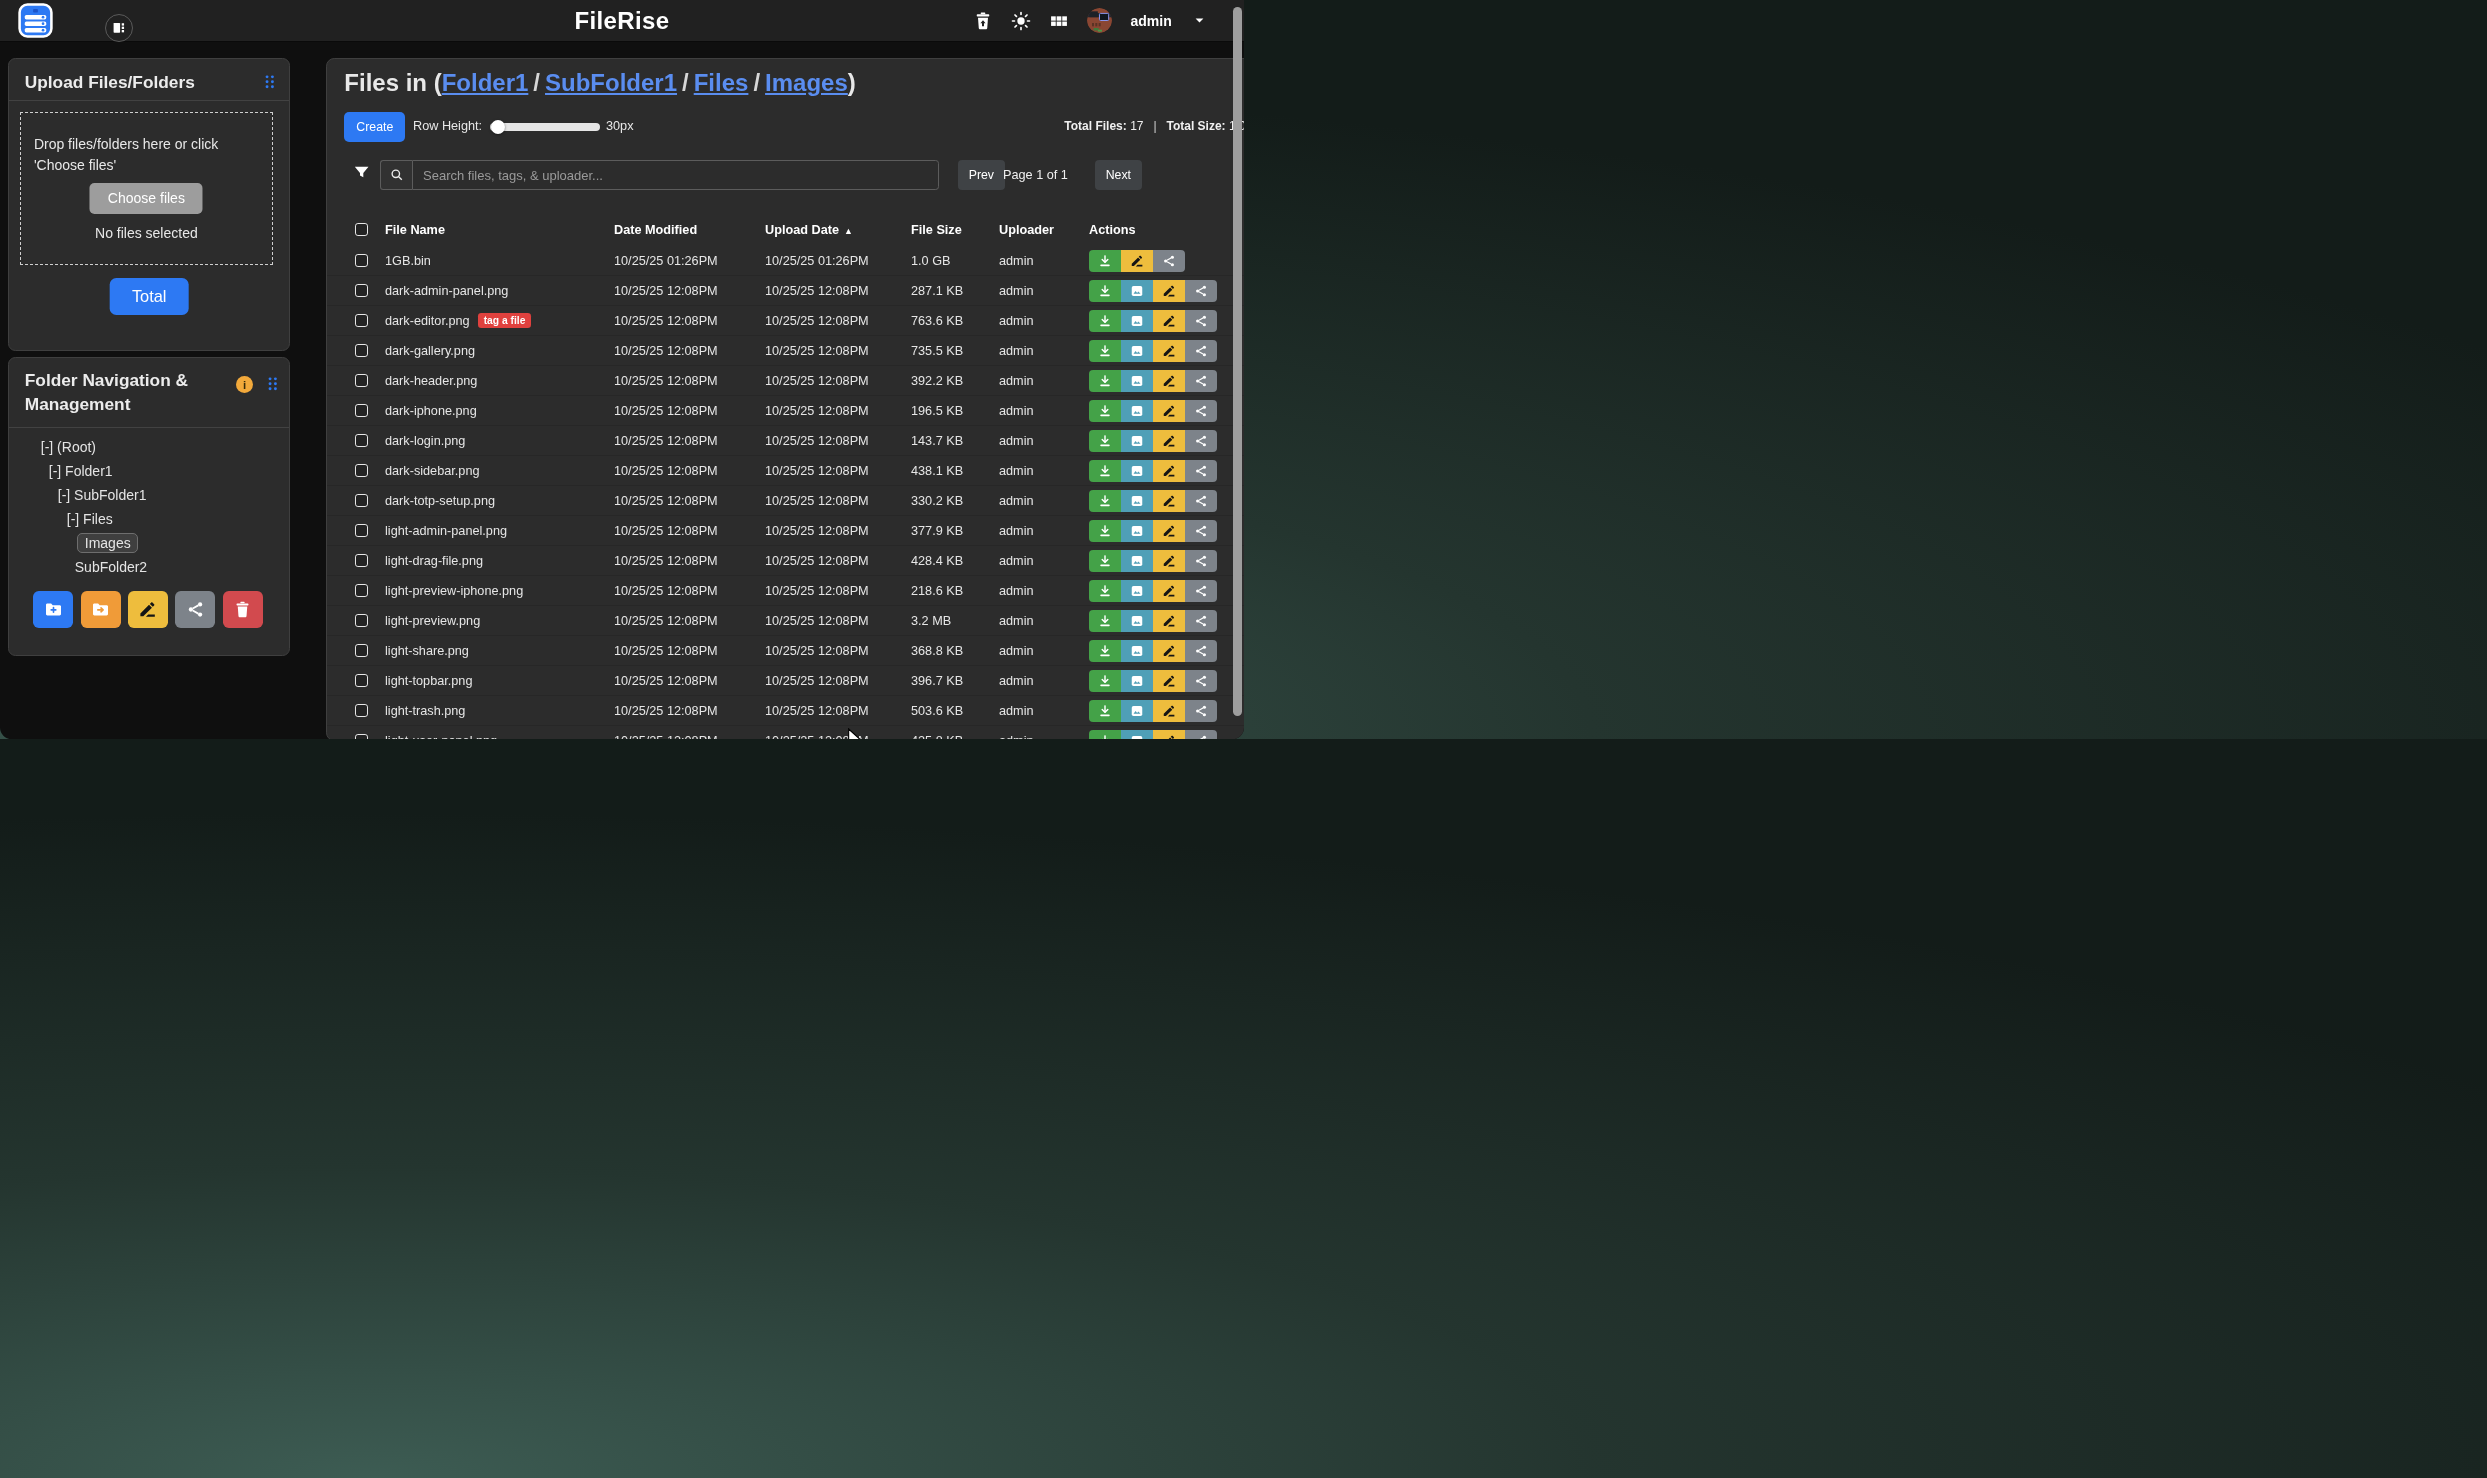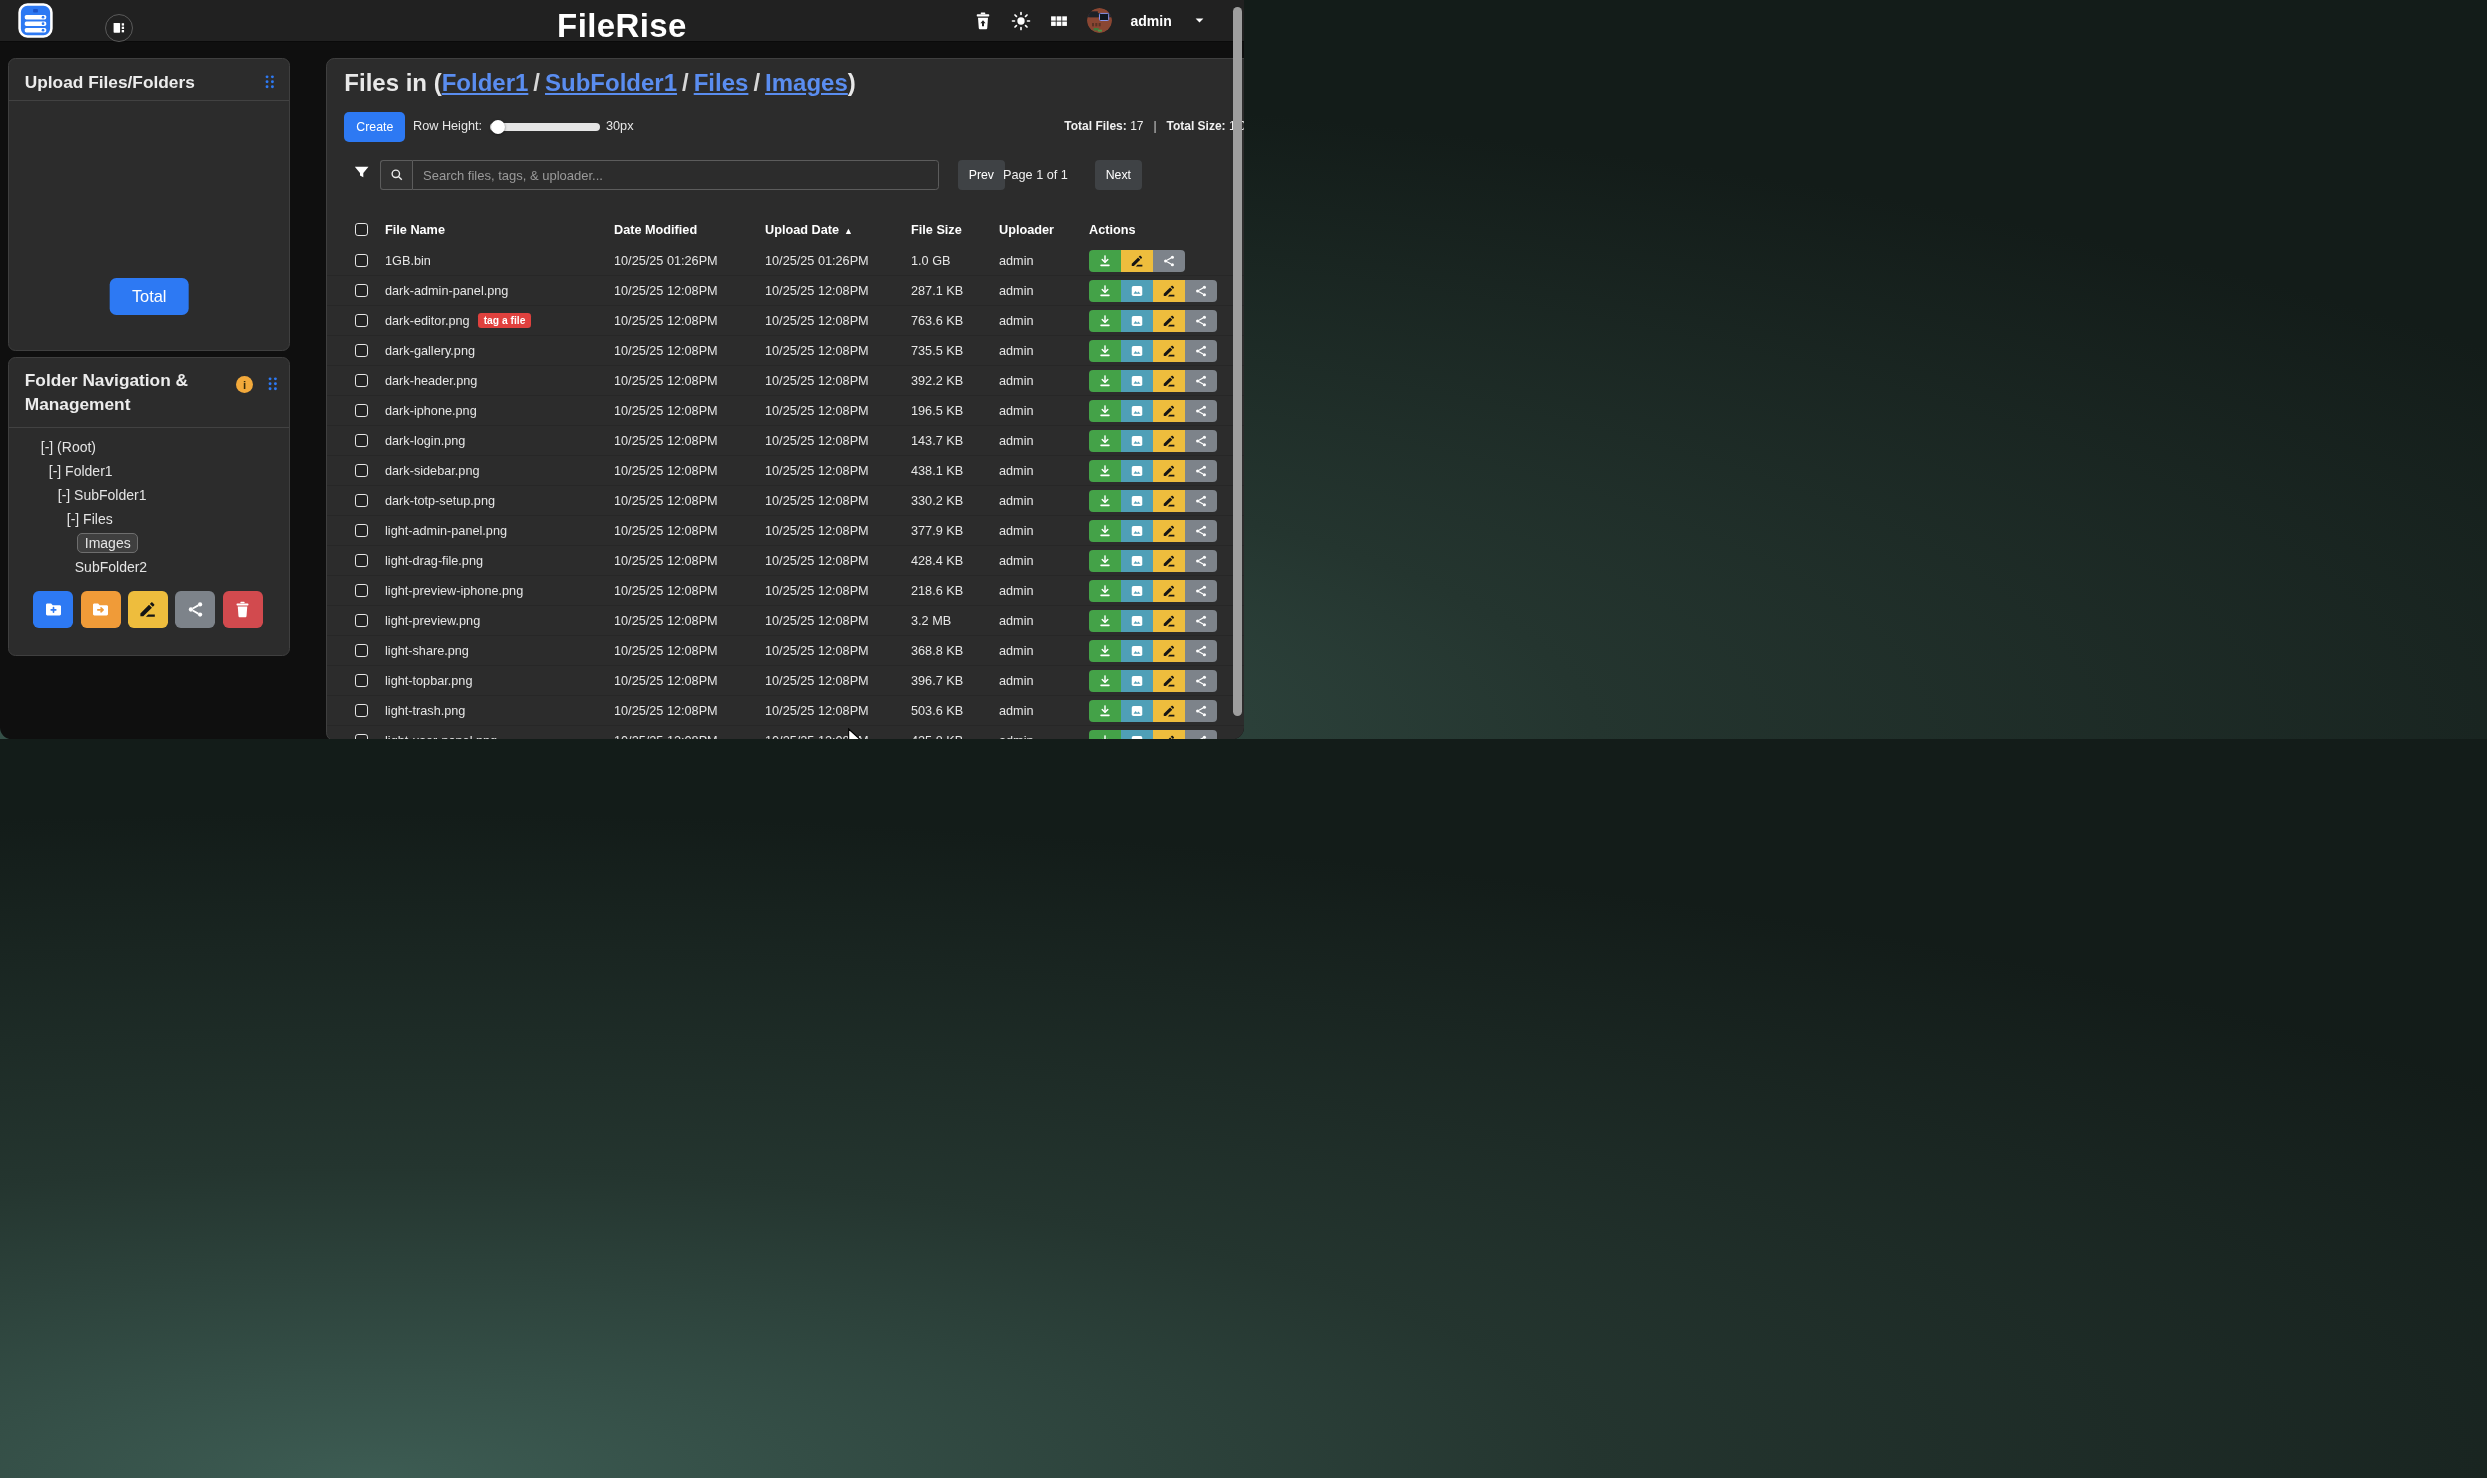--- a/index.html
+++ b/index.html
@@ -20,21 +20,21 @@
     position:absolute;left:0;top:0;right:0;height:41px;
     background:#212121;border-bottom:0.8px solid #0a0a0a;
   }
   .logo{position:absolute;left:18px;top:3.3px;width:35px;height:35px;}
   .toggle-btn{
     position:absolute;left:105px;top:14px;width:26px;height:26px;border-radius:50%;
     border:1.2px solid #5a5a5a;display:flex;align-items:center;justify-content:center;cursor:pointer;
   }
   .app-title{
     position:absolute;left:0;right:0;top:6.6px;text-align:center;
-    color:#fff;font-size:33px;font-weight:bold;letter-spacing:0.4px;
+    color:#fff;font-size:24px;font-weight:bold;letter-spacing:0.4px;
   }
   .top-right{position:absolute;right:38px;top:0;height:41px;display:flex;align-items:center;gap:18px;}
   .tr-icon{width:20px;height:20px;display:flex;align-items:center;justify-content:center;cursor:pointer;}
   .avatar{width:25px;height:25px;border-radius:50%;overflow:hidden;cursor:pointer;}
   .username{color:#fff;font-size:14px;font-weight:bold;}
   .caret{margin-left:3.3px;cursor:pointer;display:flex;align-items:center;}
   
   .card{
     position:absolute;background:#2c2c2c;border:0.8px solid #3f3f3f;border-radius:7.4px;
     box-sizing:border-box;
@@ -236,20 +236,25 @@
       <svg width="10.7" height="15.6" viewBox="0 0 14 20" fill="#2d79f3">
           <circle cx="4" cy="3.5" r="1.9"></circle>
           <circle cx="11" cy="3.5" r="1.9"></circle>
           <circle cx="4" cy="10" r="1.9"></circle>
           <circle cx="11" cy="10" r="1.9"></circle>
           <circle cx="4" cy="16.5" r="1.9"></circle>
           <circle cx="11" cy="16.5" r="1.9"></circle>
         </svg>
     </span>
     <div class="divider"></div>
+    <div class="dropzone">
+      <div class="dropzone-text">Drop files/folders here or click 'Choose files'</div>
+      <button class="choose-btn">Choose files</button>
+      <div class="no-files">No files selected</div>
+    </div>
     <button class="upload-btn">Total</button>
   </div>
 
   <div class="card" id="folder-card">
     <div class="card-title">Folder Navigation &amp; Management</div>
     <span class="info-badge">i</span>
     <span class="drag-dots" style="right:11.5px;top:18px;">
       <svg width="10.7" height="15.6" viewBox="0 0 14 20" fill="#2d79f3">
           <circle cx="4" cy="3.5" r="1.9"></circle>
           <circle cx="11" cy="3.5" r="1.9"></circle>

